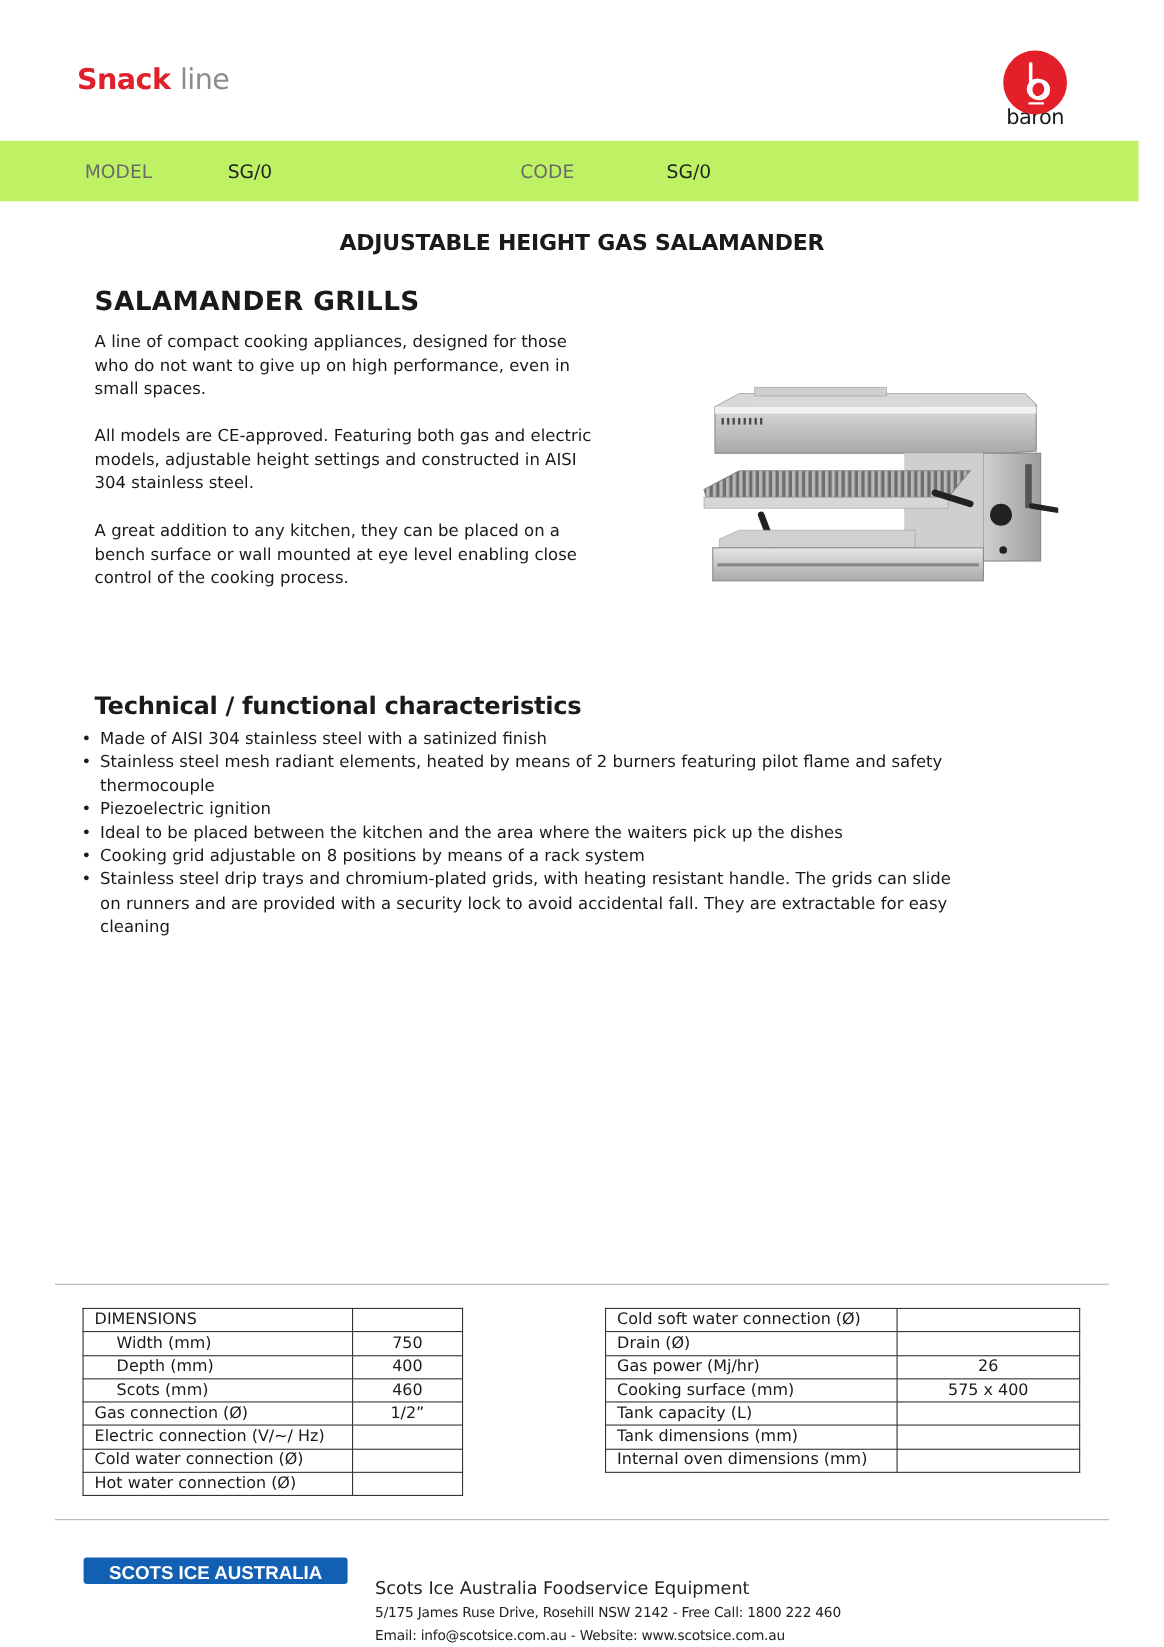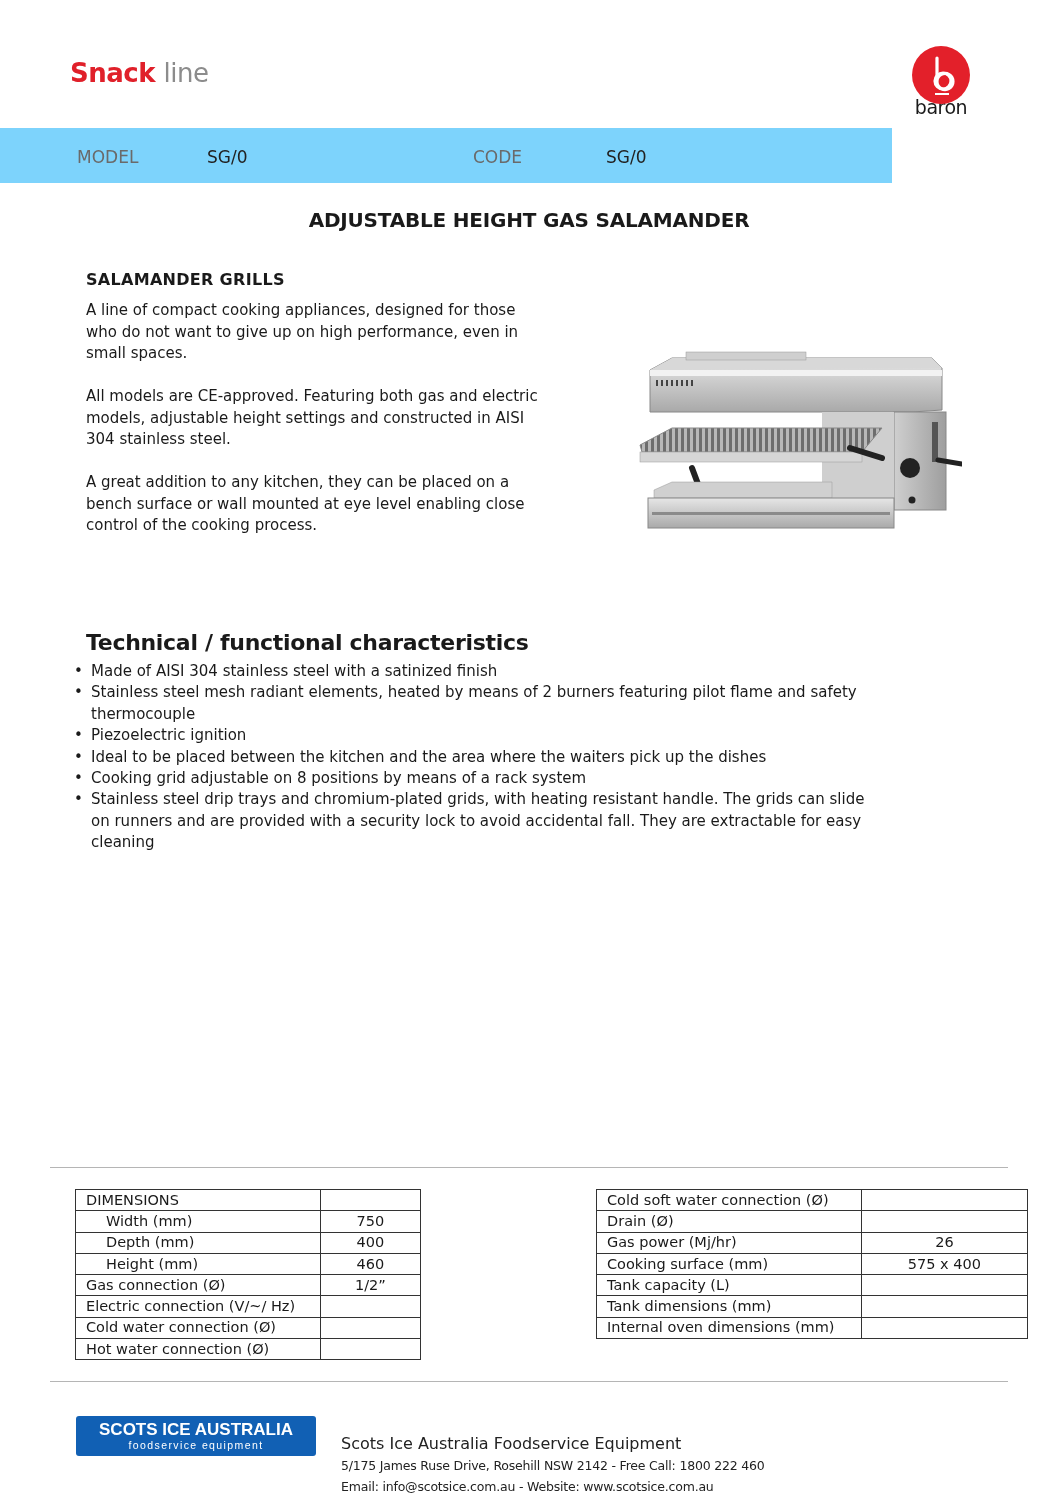--- a/index.html
+++ b/index.html
@@ -8,46 +8,46 @@
 
     .brand-line { position: absolute; left: 70px; top: 58px; font-size: 26px; font-weight: bold; letter-spacing: -0.5px; }
     .brand-line .red { color: #e0202a; }
     .brand-line .grey { color: #8c8c8c; font-weight: normal; }
 
     .logo { position: absolute; left: 908px; top: 46px; width: 66px; text-align: center; }
     .logo-circle { width: 58px; height: 58px; border-radius: 50%; background: #e3202a; margin: 0 auto; position: relative; }
     .logo-circle svg { position: absolute; left: 0; top: 0; }
     .logo-word { font-size: 19px; color: #1a1a1a; line-height: 22px; margin-top: -8px; font-family: "DejaVu Sans", sans-serif; letter-spacing: -0.5px; }
 
-    .model-bar { position: absolute; left: 0; top: 128px; width: 892px; height: 55px; background: #7dd3fc; }
+    .model-bar { position: absolute; left: 0; top: 128px; width: 1035px; height: 55px; background: #bef264; }
     .model-bar span { position: absolute; top: 19px; font-size: 17px; }
     .lbl { color: #6a6a6a; }
     .val { color: #222; }
 
     .main-title { position: absolute; left: 0; width: 1058px; top: 208px; text-align: center; font-size: 20px; font-weight: bold; color: #1a1a1a; letter-spacing: -0.2px; }
 
-    .section-title { position: absolute; left: 86px; top: 270px; font-size: 16px; font-weight: bold; color: #1a1a1a; letter-spacing: 0.3px; }
+    .section-title { position: absolute; left: 86px; top: 260px; font-size: 24px; font-weight: bold; color: #1a1a1a; letter-spacing: 0.3px; }
     .intro { position: absolute; left: 86px; top: 300px; width: 460px; font-size: 15px; line-height: 21.5px; color: #1a1a1a; }
     .intro p { margin-bottom: 21.5px; }
 
     .product-image { position: absolute; left: 612px; top: 340px; width: 350px; height: 210px; }
 
     .tech-title { position: absolute; left: 86px; top: 630px; font-size: 22px; font-weight: bold; color: #1a1a1a; letter-spacing: -0.3px; }
     .tech-list { position: absolute; left: 74px; top: 661px; width: 800px; list-style: none; font-size: 15px; line-height: 21.4px; }
     .tech-list li { position: relative; padding-left: 17px; }
     .tech-list li .bullet { position: absolute; left: 0; top: 0; }
 
     .rule { position: absolute; left: 50px; width: 958px; height: 1px; background: #b5b5b5; }
 
     table.spec { position: absolute; border-collapse: collapse; font-size: 14.5px; color: #1a1a1a; }
     table.spec td { border: 1px solid #333; height: 21.3px; padding: 0 10px; line-height: 19px; white-space: nowrap; }
     table.spec td.v { text-align: center; }
     table.spec td.indent { padding-left: 30px; }
 
-    .footer-logo { position: absolute; left: 76px; top: 1416px; width: 240px; height: 40px; background: #1160b4; border-radius: 3px; color: #fff; text-align: center; }
+    .footer-logo { position: absolute; left: 76px; top: 1416px; width: 240px; height: 24px; background: #1160b4; border-radius: 3px; color: #fff; text-align: center; }
     .footer-logo .big { font-family: "Liberation Sans", sans-serif; font-weight: bold; font-size: 17px; line-height: 18px; padding-top: 5px; letter-spacing: 0px; }
     .footer-logo .small { font-family: "Liberation Sans", sans-serif; font-size: 10.5px; letter-spacing: 1.4px; line-height: 12px; }
 
     .footer-text { position: absolute; left: 341px; top: 1405px; }
     .footer-text .co { font-size: 16px; color: #222; line-height: 22px; margin-top: 28px; }
     .footer-text .line { font-size: 12.5px; color: #222; line-height: 21px; letter-spacing: -0.2px; }
   </style>
 </head>
 <body>
 
@@ -158,21 +158,21 @@
       </tr>
   <tr>
         <td class="indent">Width (mm)</td>
         <td class="v">750</td>
       </tr>
   <tr>
         <td class="indent">Depth (mm)</td>
         <td class="v">400</td>
       </tr>
   <tr>
-        <td class="indent">Height (mm)</td>
+        <td class="indent">Scots (mm)</td>
         <td class="v">460</td>
       </tr>
   <tr>
         <td>Gas connection (Ø)</td>
         <td class="v">1/2”</td>
       </tr>
   <tr>
         <td>Electric connection (V/~/ Hz)</td>
         <td class="v"></td>
       </tr>
@@ -180,21 +180,21 @@
         <td>Cold water connection (Ø)</td>
         <td class="v"></td>
       </tr>
   <tr>
         <td>Hot water connection (Ø)</td>
         <td class="v"></td>
       </tr>
 </tbody>
   </table>
 
-<table class="spec" style="left:550px; top:1189px; width:432px;margin-left:46px;">
+<table class="spec" style="left:550px; top:1189px; width:432px;">
   <colgroup>
       <col style="width:265px">
       <col style="width:167px">
     </colgroup>
   <tbody>
       <tr>
         <td>Cold soft water connection (Ø)</td>
         <td class="v"></td>
       </tr>
   <tr>

